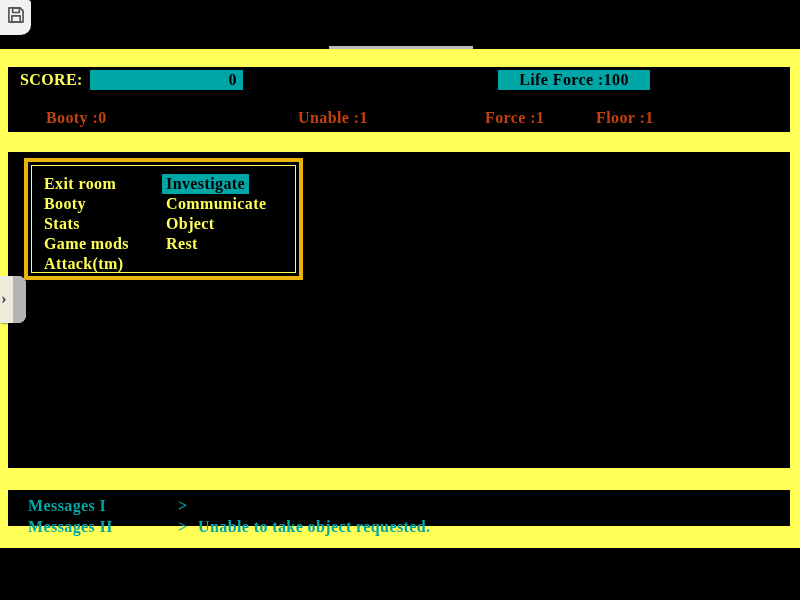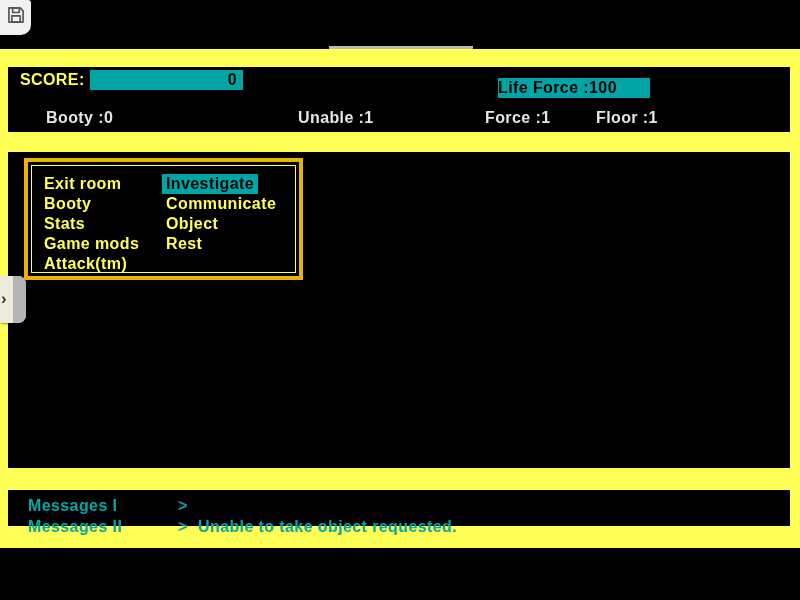--- a/index.html
+++ b/index.html
@@ -1,19 +1,19 @@
 <!DOCTYPE html>
 <html><head>
 <meta charset="utf-8">
 <style>
   * { margin:0; padding:0; box-sizing:border-box; }
   body { background:#000; }
   .screen {
     position:relative; width:800px; height:600px; background:#000; overflow:hidden;
-    font-family:Liberation Sans, sans-serif; font-weight:bold;
+    font-family:Liberation Serif, serif; font-weight:bold;
     font-size:16px; letter-spacing:0.4px; line-height:20px;
   }
   .abs { position:absolute; }
 
   
   .save-chip {
     position:absolute; left:0; top:0; width:31px; height:35px;
     background:#f1f1f1; border-radius:0 3px 10px 0;
     box-shadow:1px 1px 2px rgba(0,0,0,0.45);
     display:flex; align-items:center; justify-content:center; cursor:pointer;
@@ -27,29 +27,29 @@
 
   
   .game-window { position:absolute; left:0; top:49px; width:800px; height:499px; background:#ffff55; }
 
   .panel { position:absolute; left:8px; width:782px; background:#000; }
   .stats-panel   { top:18px;  height:65px; }
   .main-panel    { top:103px; height:316px; }
   .message-panel { top:441px; height:36px; }
 
   .yellow { color:#ffff55; }
-  .teal-text { color:#e5e5e5; }
+  .teal-text { color:#c2410c; }
 
   .score-bar {
     position:absolute; left:82px; top:3px; width:153px; height:20px;
     background:#00a5a5; color:#000; text-align:right; padding-right:6px;
   }
   .life-force {
-    position:absolute; left:490px; top:11px; width:152px; height:20px;
-    background:#00a5a5; color:#000; text-align:left;
+    position:absolute; left:490px; top:3px; width:152px; height:20px;
+    background:#00a5a5; color:#000; text-align:center;
   }
 
   
   .menu-box {
     position:absolute; left:16px; top:6px; width:279px; height:122px;
     border:4px solid #eab308;
   }
   .menu-box-innerline {
     position:absolute; left:3px; top:3px; right:3px; bottom:3px;
     border:1px solid #ffff55;

